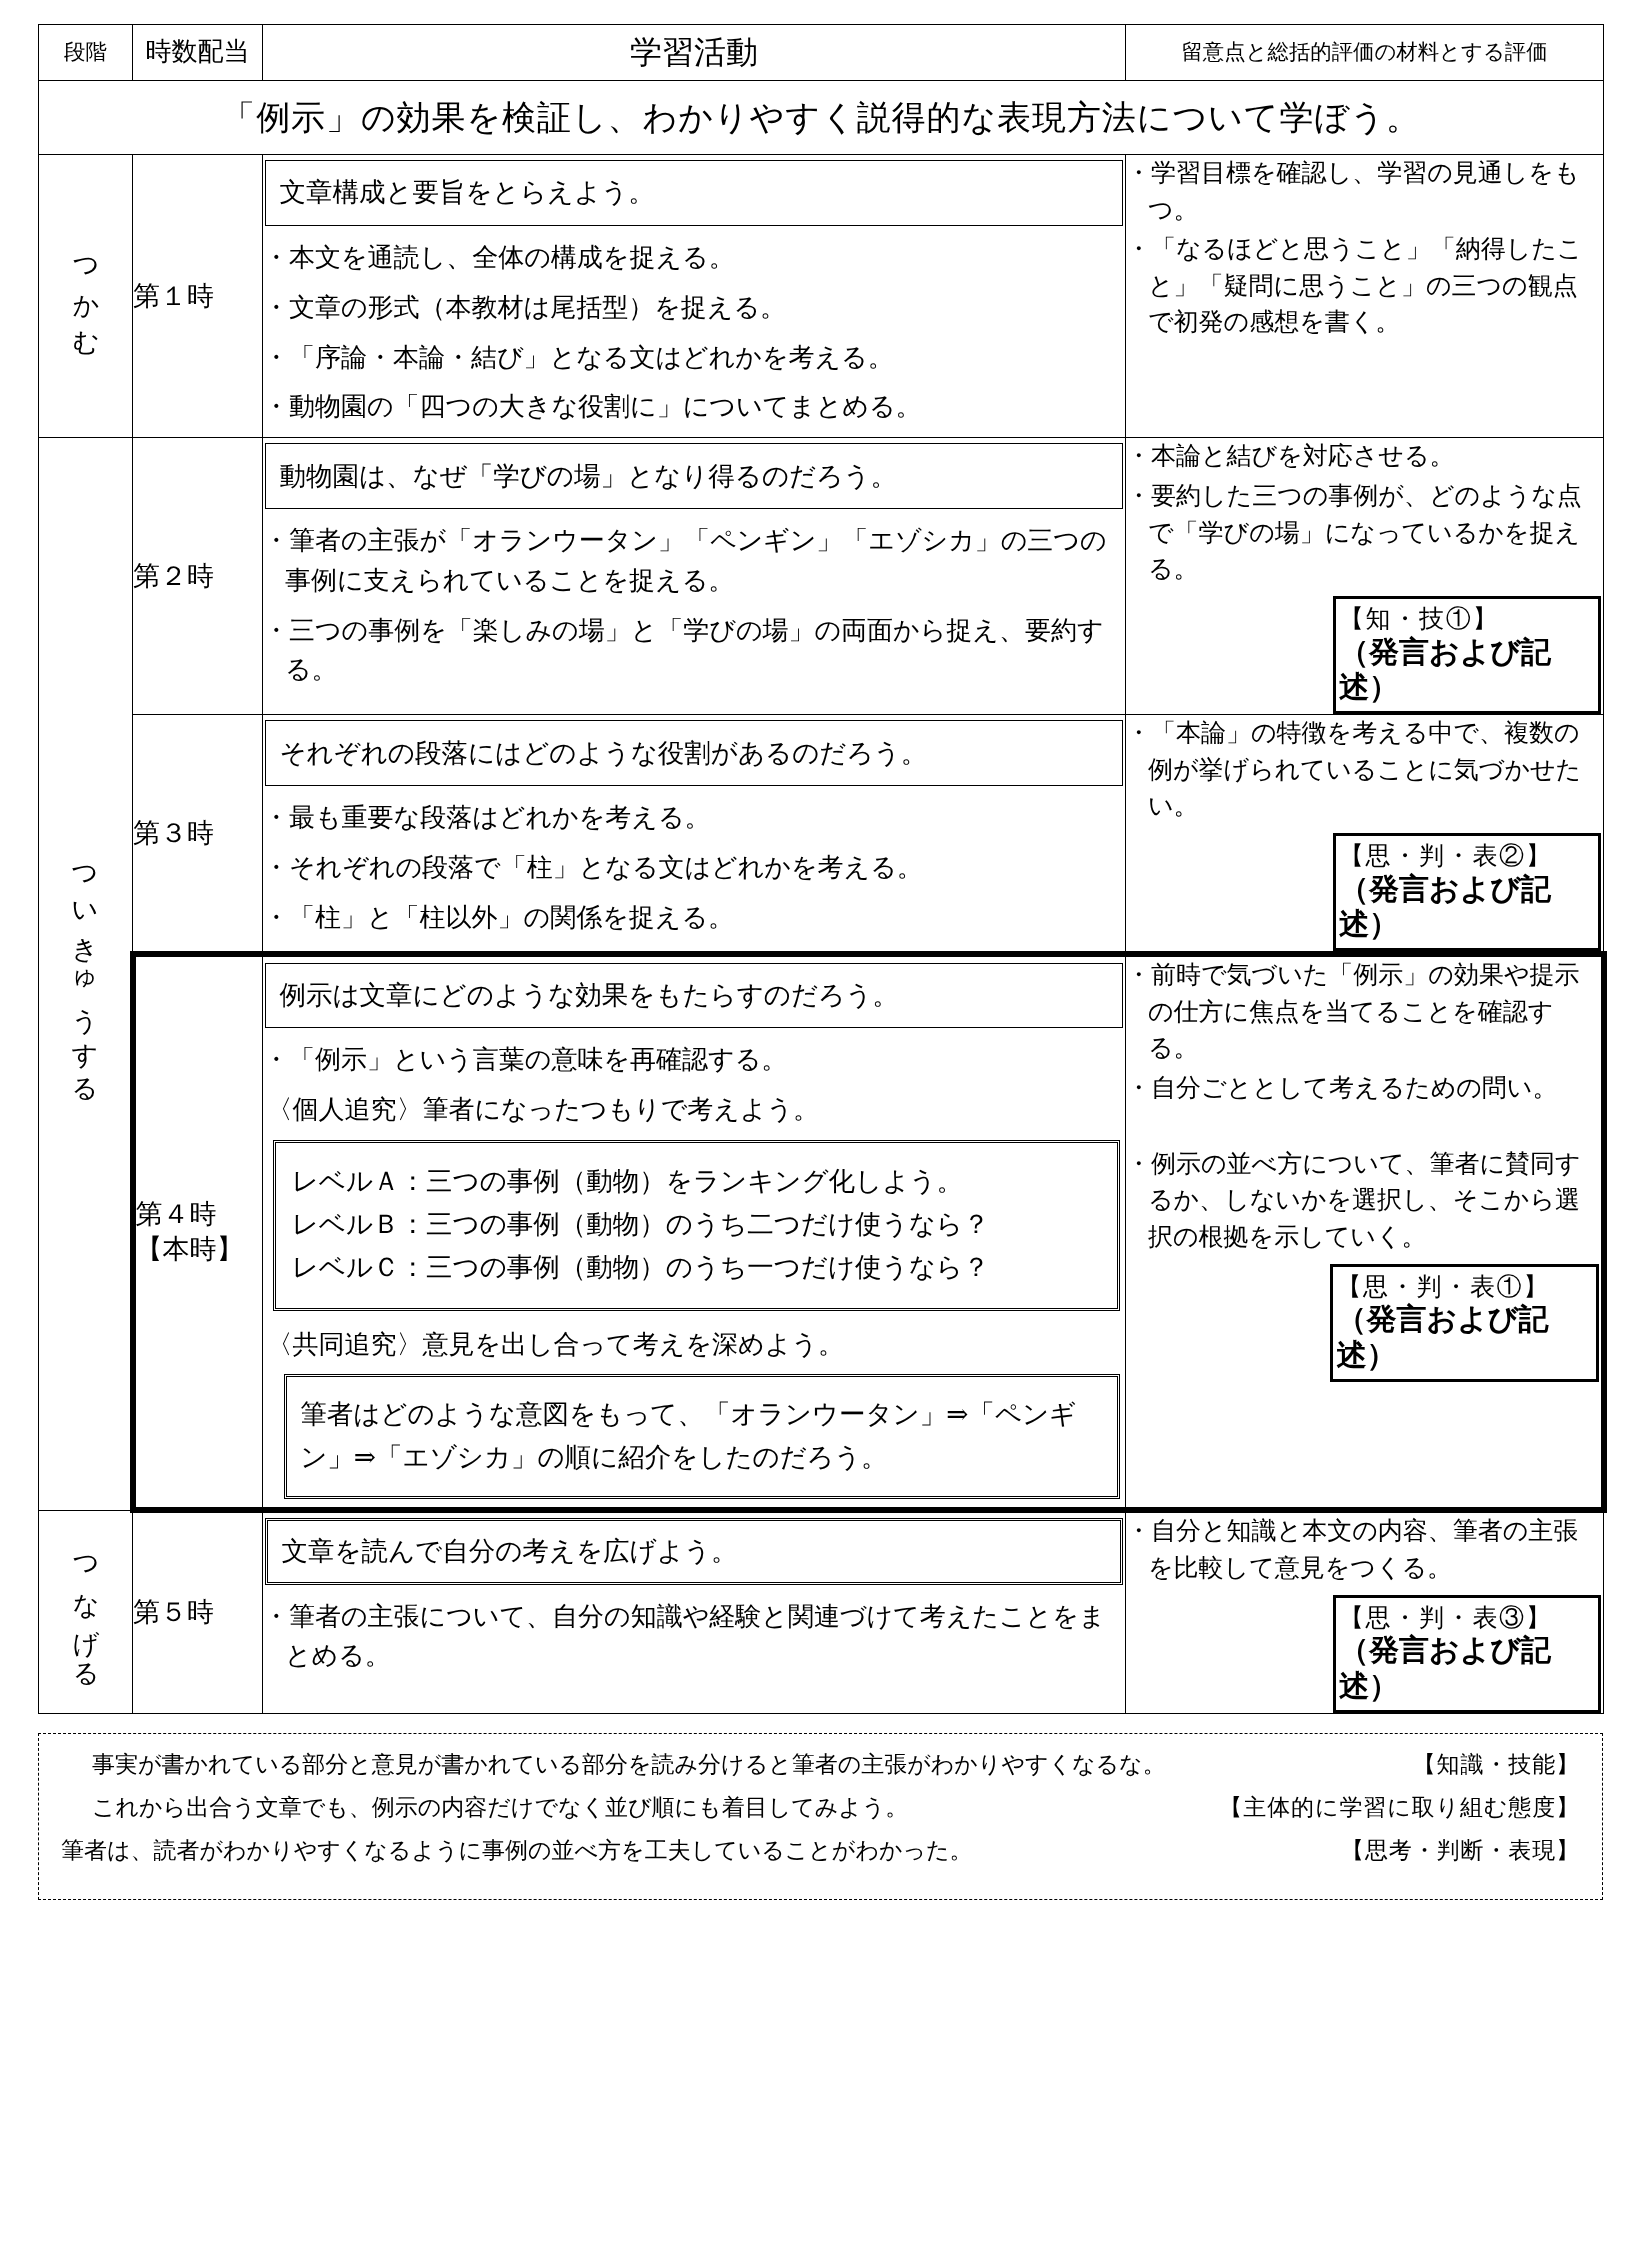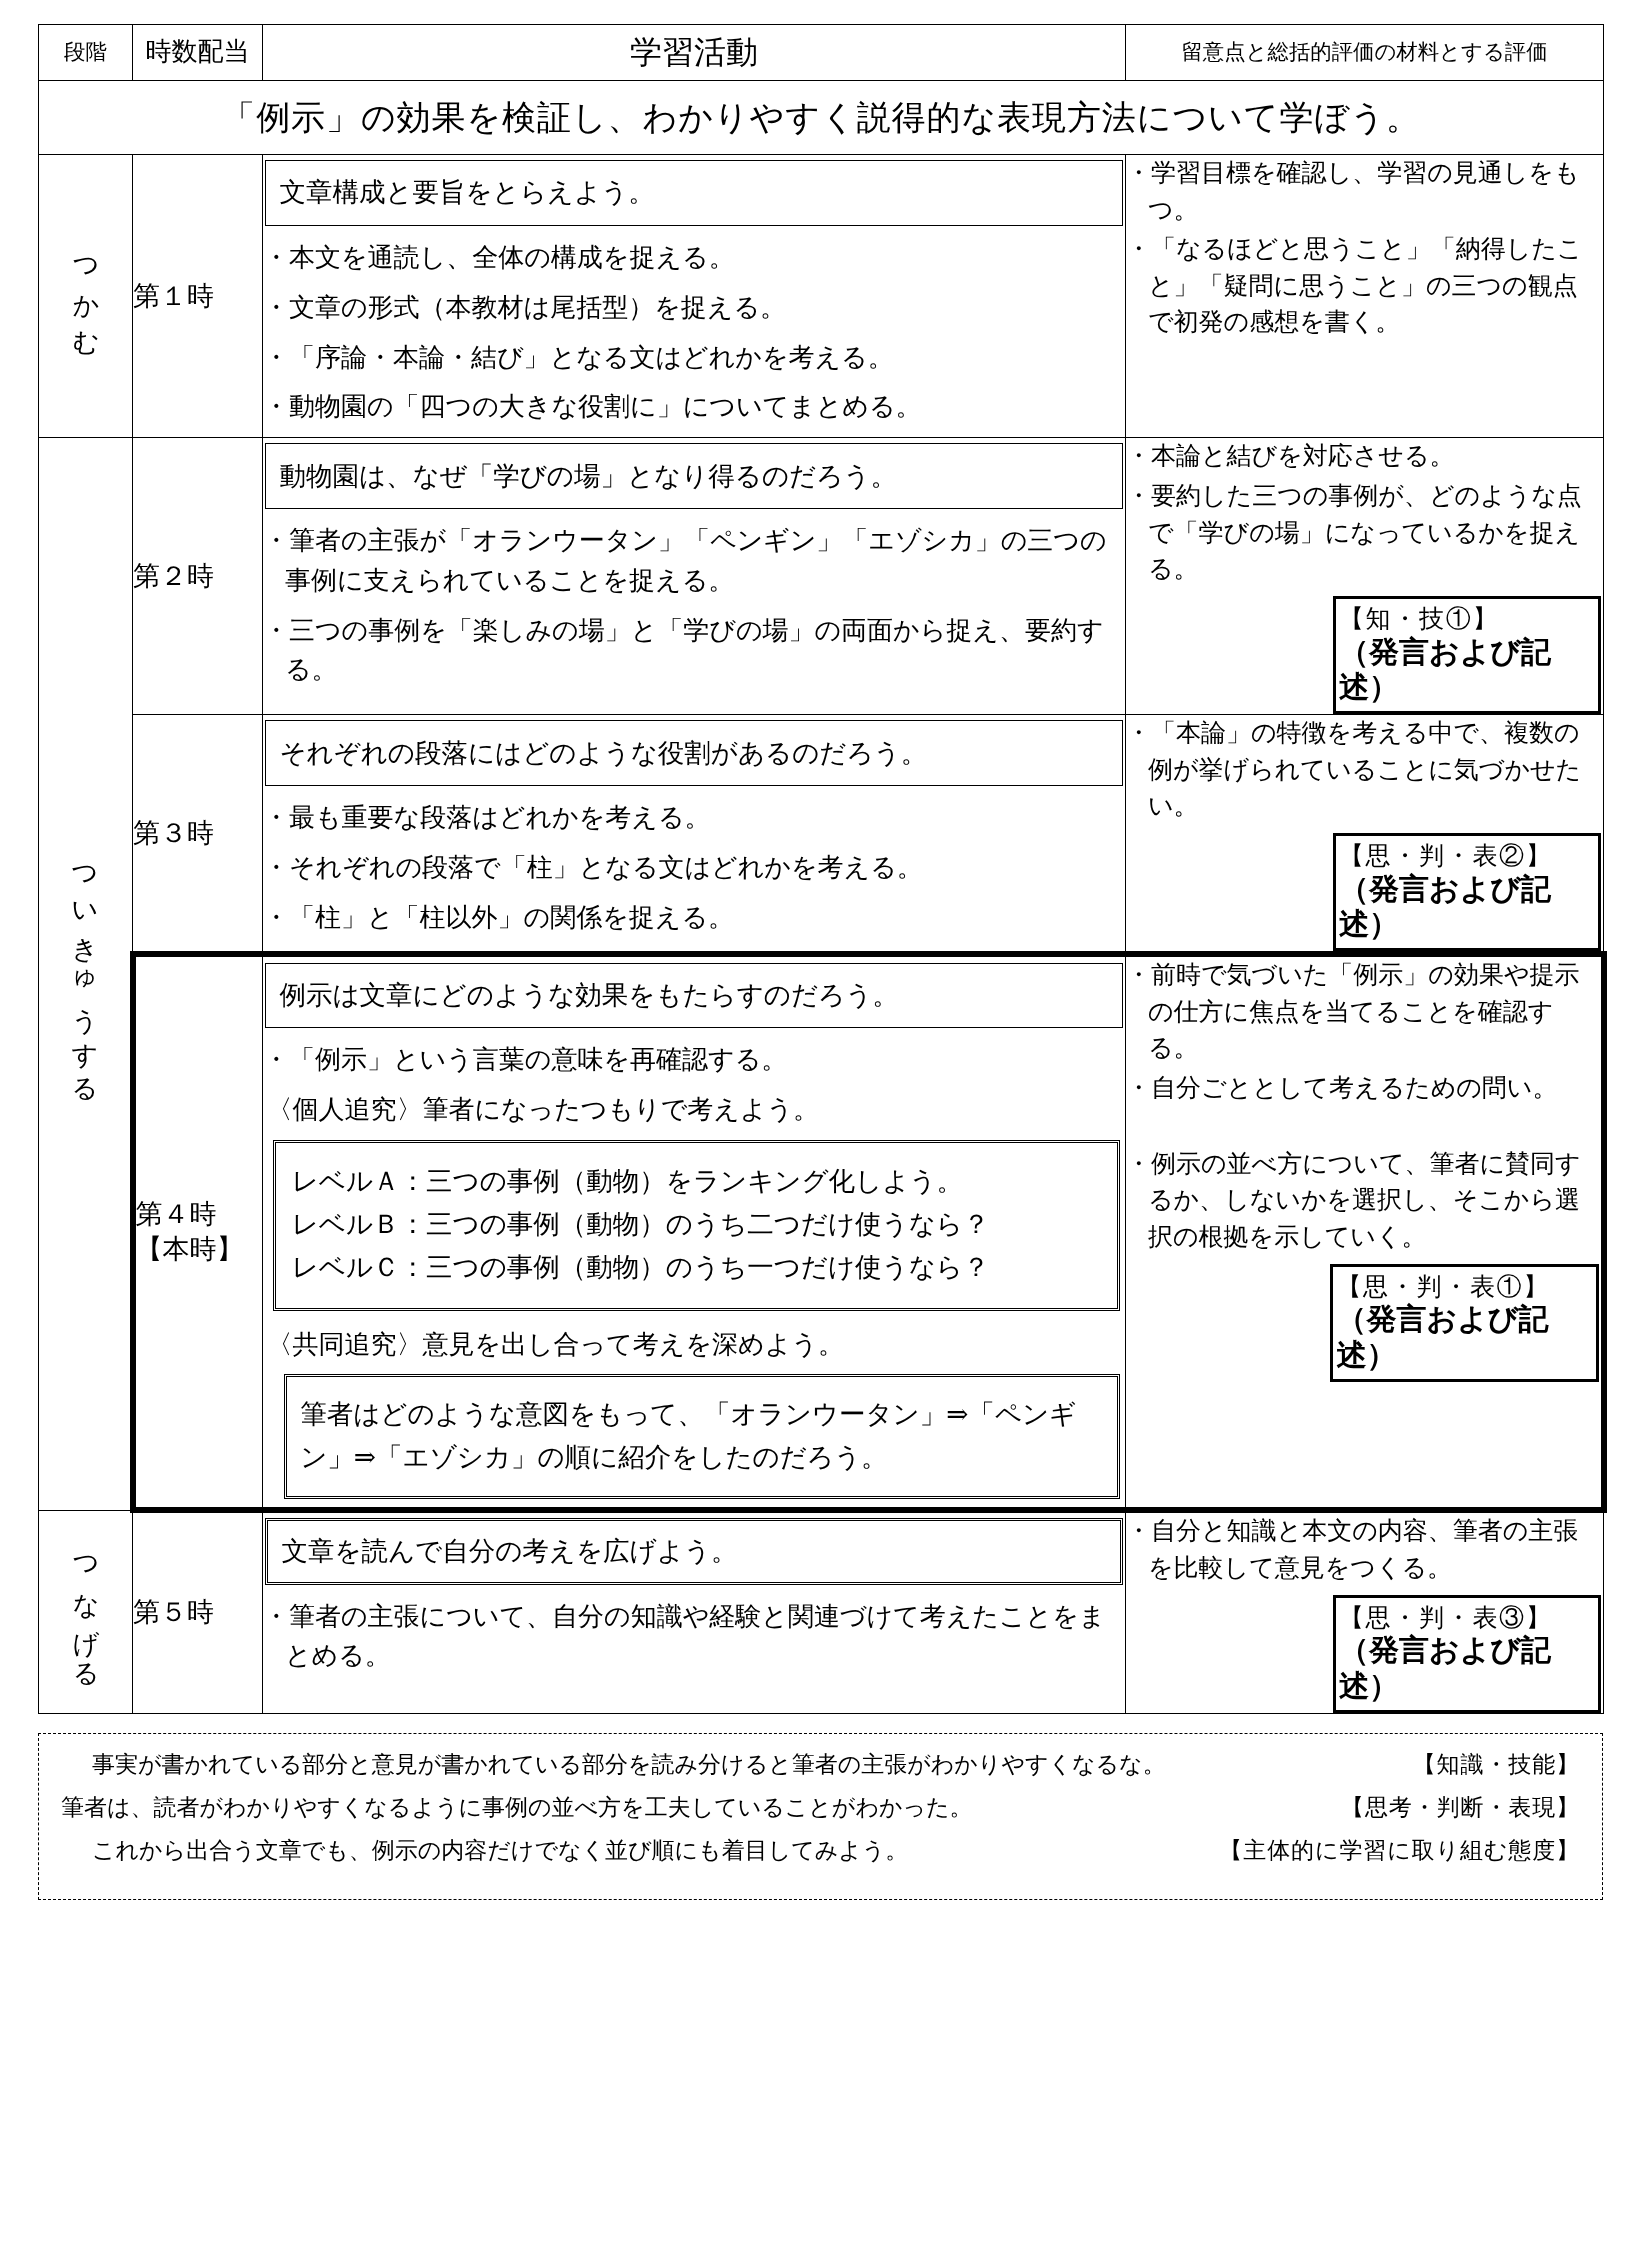--- a/index.html
+++ b/index.html
@@ -385,24 +385,24 @@
 
     </tbody>
   </table>
 
   <div class="footer">
 
     <div class="f-row indent">
       <span class="f-text">事実が書かれている部分と意見が書かれている部分を読み分けると筆者の主張がわかりやすくなるな。</span>
       <span class="f-tag">【知識・技能】</span>
     </div>
+    <div class="f-row indent">
+      <span class="f-text">これから出合う文章でも、例示の内容だけでなく並び順にも着目してみよう。</span>
+      <span class="f-tag">【主体的に学習に取り組む態度】</span>
+    </div>
     <div class="f-row">
       <span class="f-text">筆者は、読者がわかりやすくなるように事例の並べ方を工夫していることがわかった。</span>
       <span class="f-tag">【思考・判断・表現】</span>
     </div>
-    <div class="f-row indent">
-      <span class="f-text">これから出合う文章でも、例示の内容だけでなく並び順にも着目してみよう。</span>
-      <span class="f-tag">【主体的に学習に取り組む態度】</span>
-    </div>
   </div>
 
 </div>
 
 
 </body></html>

